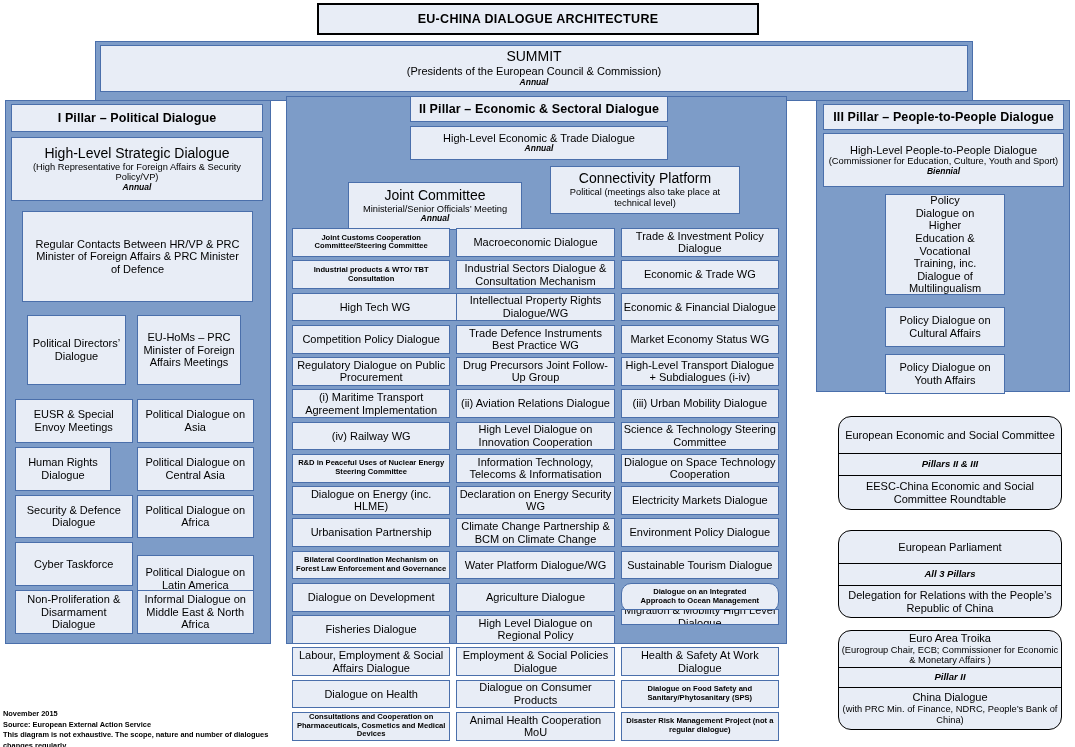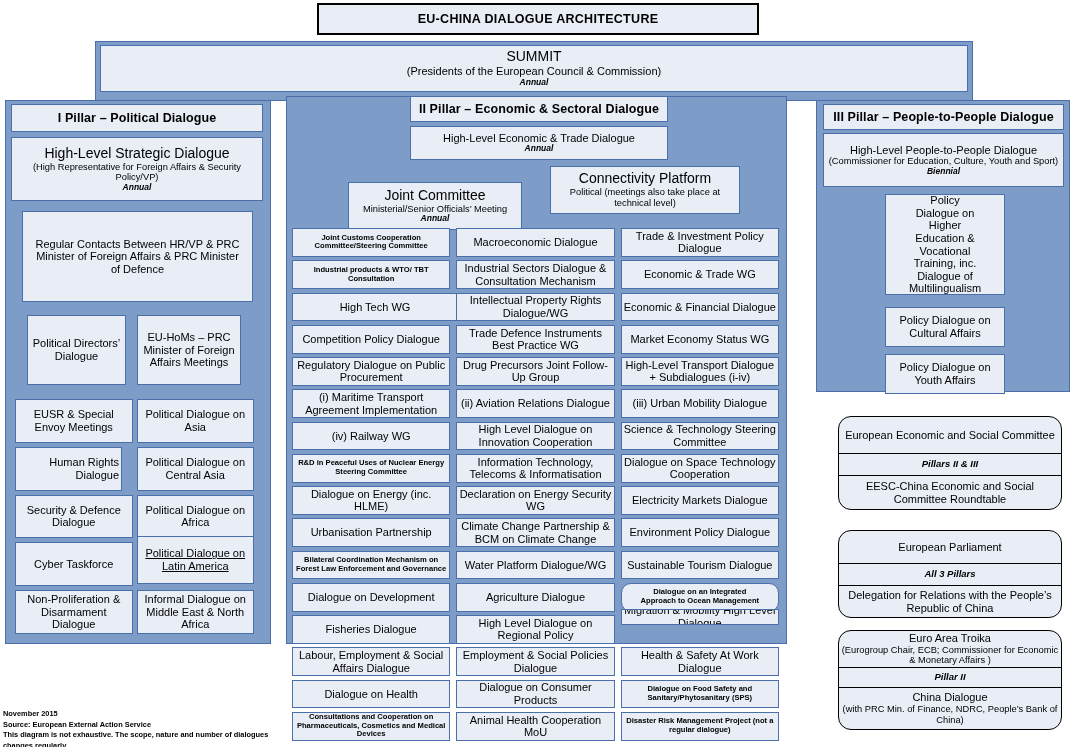--- a/index.html
+++ b/index.html
@@ -105,26 +105,26 @@
   </div>
 
   <div class="bx med" style="position:absolute;left:22px;top:211px;width:231px;height:91px;padding:0 8px;">Regular Contacts Between HR/VP &amp; PRC Minister of Foreign Affairs &amp; PRC Minister of Defence</div>
 
   <div class="bx med" style="position:absolute;left:27px;top:315px;width:99px;height:70px;">Political Directors’ Dialogue</div>
   <div class="bx med" style="position:absolute;left:137px;top:315px;width:104px;height:70px;">EU-HoMs – PRC Minister of Foreign Affairs Meetings</div>
 
   <div id="p1grid" style="position:absolute;left:14px;top:398px;width:243px;height:239px;">
       <div class="bx med" style="position: absolute; left: 1px; top: 1px; width: 117.5px; height: 43.8px;">EUSR &amp; Special Envoy Meetings</div>
       <div class="bx med" style="position: absolute; left: 122.5px; top: 1px; width: 117.5px; height: 43.8px;">Political Dialogue on Asia</div>
-      <div class="bx med" style="position: absolute; left: 1px; top: 48.8px; width: 107px; height: 43.8px; text-align: right;">Human Rights Dialogue</div>
+      <div class="bx med" style="position: absolute; left: 1px; top: 48.8px; width: 96px; height: 43.8px;">Human Rights Dialogue</div>
       <div class="bx med" style="position: absolute; left: 122.5px; top: 48.8px; width: 117.5px; height: 43.8px;">Political Dialogue on Central Asia</div>
       <div class="bx med" style="position: absolute; left: 1px; top: 96.6px; width: 117.5px; height: 43.8px;">Security &amp; Defence Dialogue</div>
       <div class="bx med" style="position: absolute; left: 122.5px; top: 96.6px; width: 117.5px; height: 43.8px;">Political Dialogue on Africa</div>
       <div class="bx med" style="position: absolute; left: 1px; top: 144.4px; width: 117.5px; height: 43.8px;">Cyber Taskforce</div>
-      <div class="bx med" style="position: absolute; left: 122.5px; top: 138px; width: 117.5px; height: 48px; text-decoration: underline;">Political Dialogue on Latin America</div>
+      <div class="bx med" style="position: absolute; left: 122.5px; top: 157px; width: 117.5px; height: 48px;">Political Dialogue on Latin America</div>
       <div class="bx med" style="position: absolute; left: 1px; top: 192.2px; width: 117.5px; height: 43.8px;">Non-Proliferation &amp; Disarmament Dialogue</div>
       <div class="bx med" style="position: absolute; left: 122.5px; top: 192.2px; width: 117.5px; height: 43.8px;">Informal Dialogue on Middle East &amp; North Africa</div>
     </div>
 
   <div class="panel" style="left:286px;top:96px;width:501px;height:548px;"></div>
 
   <div class="bx pillar-hd" style="position:absolute;left:410px;top:96px;width:258px;height:26px;">II Pillar – Economic &amp; Sectoral Dialogue</div>
 
   <div class="bx" style="position:absolute;left:410px;top:126px;width:258px;height:34px;">
     <div class="med">High-Level Economic &amp; Trade Dialogue</div>

